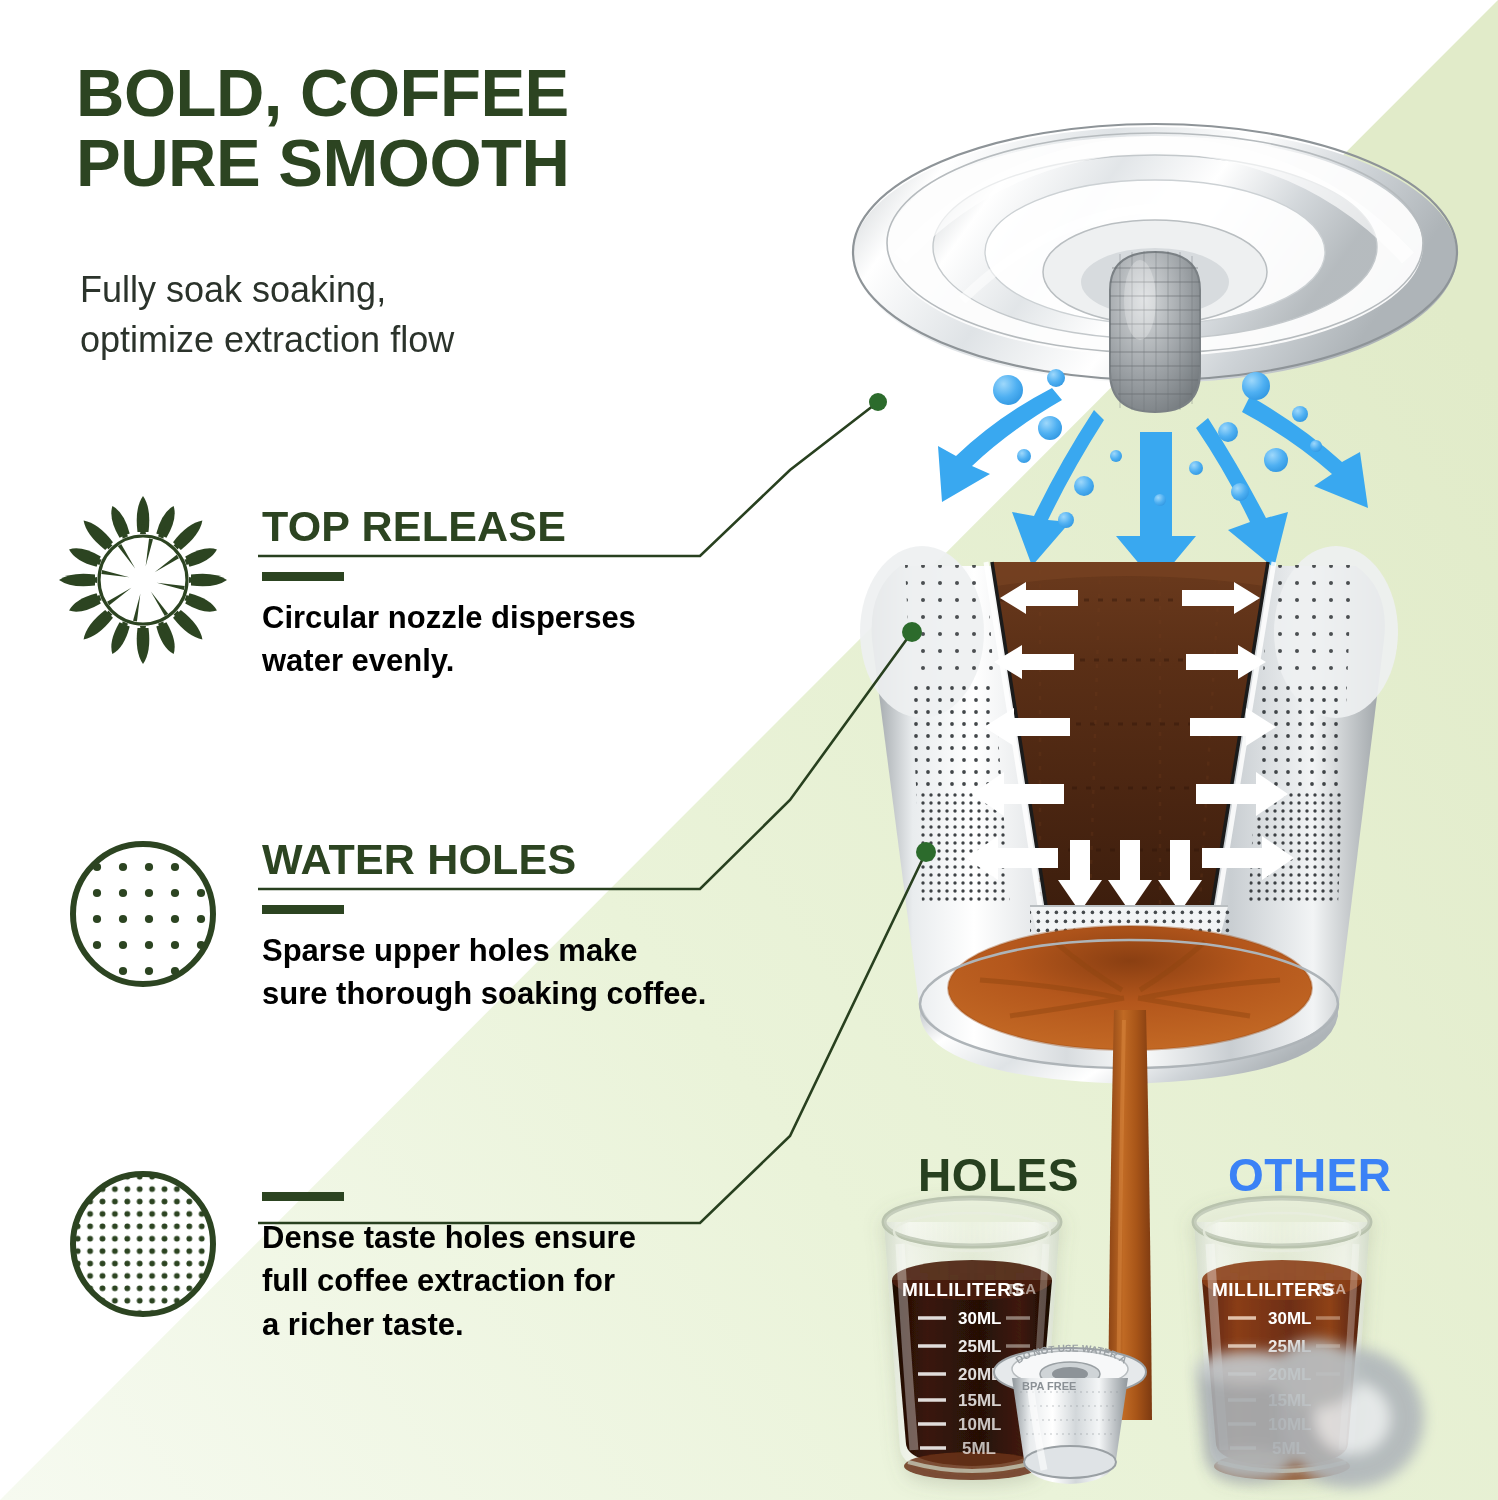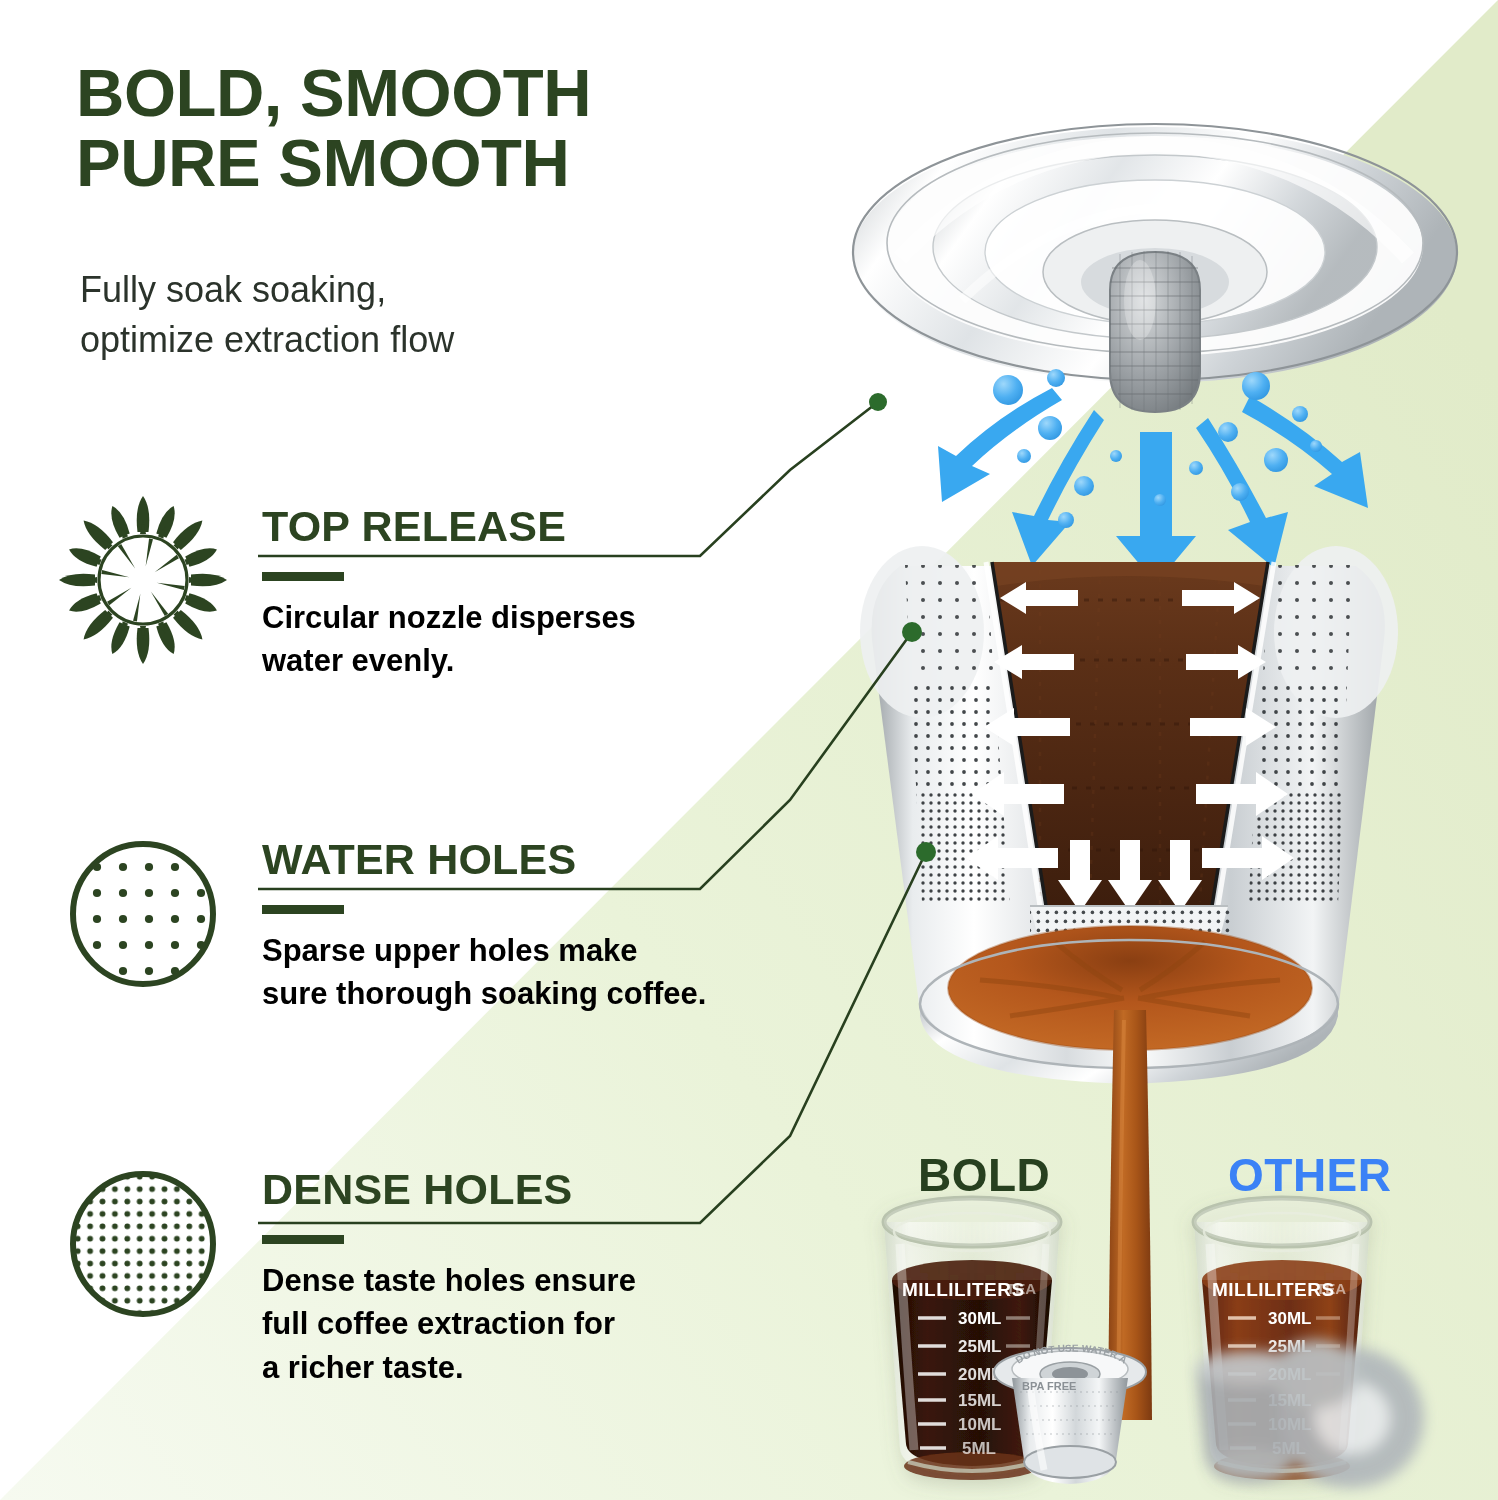--- a/index.html
+++ b/index.html
@@ -60,21 +60,21 @@
       <linearGradient id="gGreen" x1="0" y1="1" x2="1" y2="0.25">
         <stop offset="0%" stop-color="#f6faf0"></stop>
         <stop offset="45%" stop-color="#eaf3d9"></stop>
         <stop offset="100%" stop-color="#e1ebc9"></stop>
       </linearGradient>
     </defs>
     <polygon points="0,1500 1498,0 1498,1500" fill="url(#gGreen)"></polygon>
   </svg>
 
   <div class="headline">
-    <div>BOLD, SMOOTH</div>
+    <div>BOLD, COFFEE</div>
     <div>PURE SMOOTH</div>
   </div>
   <div class="subhead">
     <div>Fully soak soaking,</div>
     <div>optimize extraction flow</div>
   </div>
 
   <div class="feature" style="top:487px;">
     <svg class="feat-icon" viewBox="0 0 170 175">
       <g transform="translate(85,87)">
@@ -201,21 +201,20 @@
             <circle cx="85" cy="88" r="68"></circle>
           </clipPath>
         <pattern id="patDense" width="12.4" height="12.4" patternUnits="userSpaceOnUse" patternTransform="translate(4,5)">
           <circle cx="3.3" cy="3.3" r="2.9" fill="#2c4421"></circle>
         </pattern>
       </defs>
       <rect x="0" y="0" width="170" height="175" fill="url(#patDense)" clip-path="url(#clipDense)"></rect>
       <circle cx="85" cy="88" r="70" fill="none" stroke="#2c4421" stroke-width="6"></circle>
     </svg>
     <div class="feat-body">
-      <div class="feat-title">DENSE HOLES</div>
       <div class="feat-rule">
         <div class="thick"></div>
       </div>
       <div class="feat-text">
         <div>Dense taste holes ensure</div>
         <div>full coffee extraction for</div>
         <div>a richer taste.</div>
       </div>
     </div>
   </div>
@@ -551,16 +550,16 @@
     <g filter="url(#blurOther)" opacity="0.92">
       <path d="M 1196,1368 L 1206,1460 Q 1210,1480 1250,1482 Q 1290,1480 1294,1460 L 1304,1368 Z" fill="#a9afb3"></path>
       <ellipse cx="1250" cy="1368" rx="54" ry="17" fill="#c3c8cb"></ellipse>
       <ellipse cx="1250" cy="1462" rx="40" ry="14" fill="#b4babd"></ellipse>
       <ellipse cx="1352" cy="1418" rx="72" ry="70" fill="#b1b7bb"></ellipse>
       <ellipse cx="1352" cy="1418" rx="38" ry="36" fill="#e5e8ea"></ellipse>
       <ellipse cx="1316" cy="1374" rx="44" ry="34" fill="#bcc2c5"></ellipse>
     </g>
   </svg>
 
-  <div class="cmp-label" id="cmp-ours">BOLD</div>
+  <div class="cmp-label" id="cmp-ours">HOLES</div>
   <div class="cmp-label" id="cmp-other">OTHER</div>
 
 </div>
 
 </body></html>

